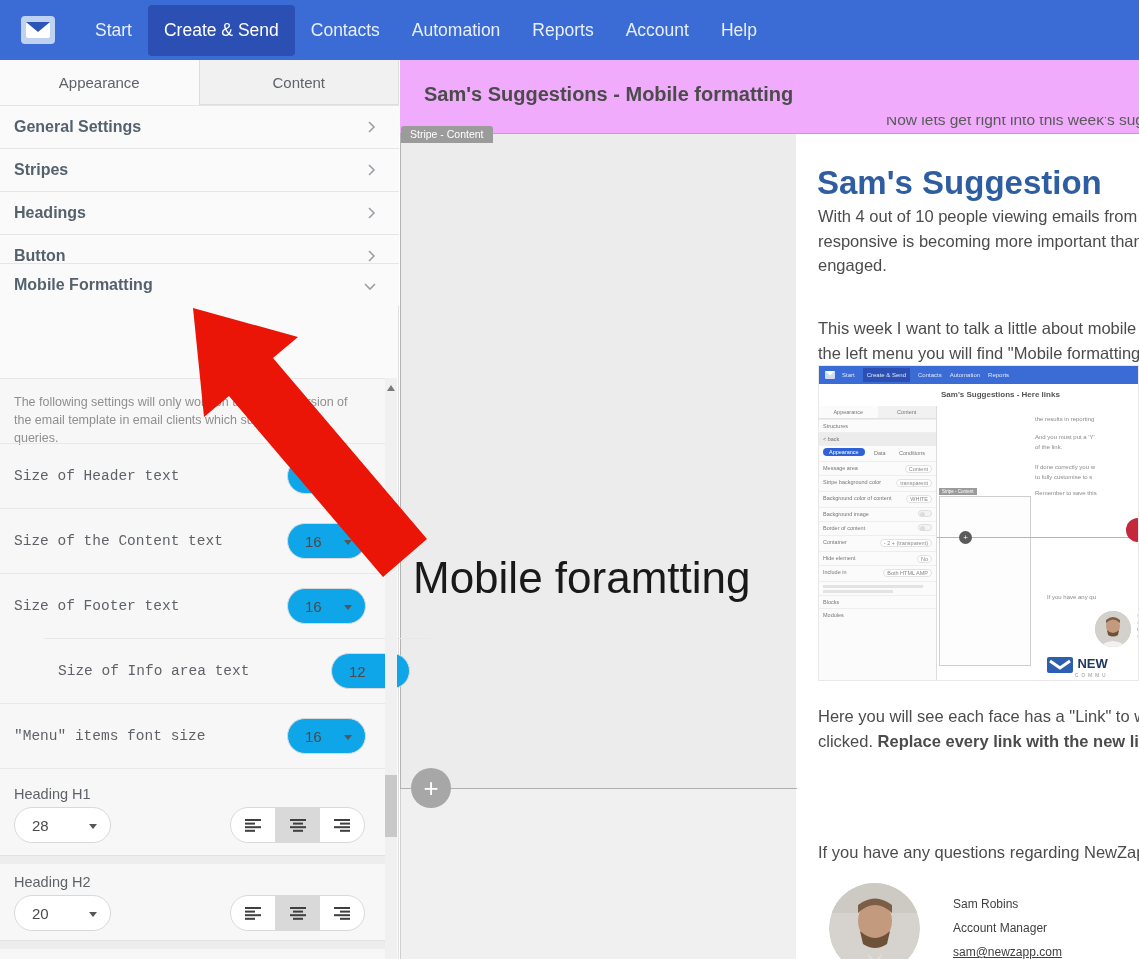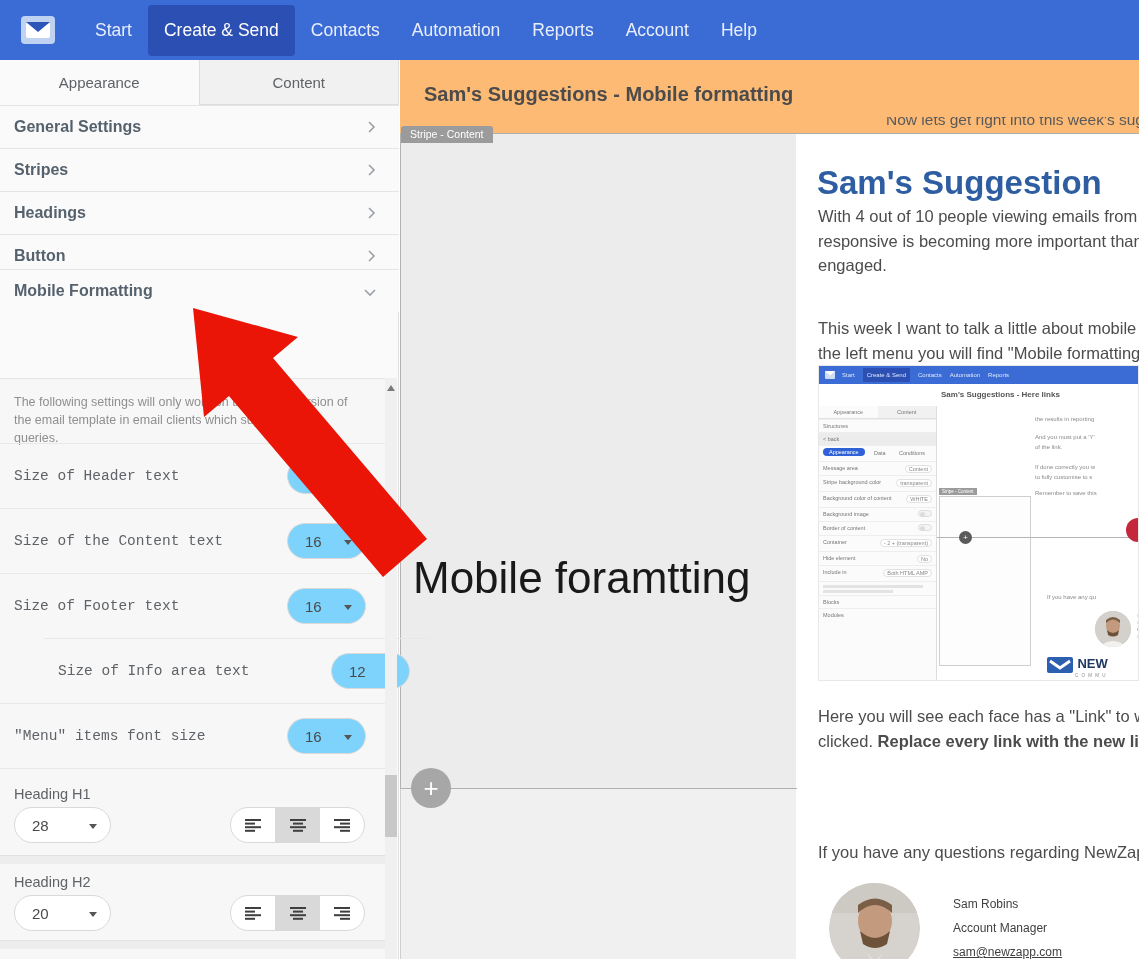--- a/index.html
+++ b/index.html
@@ -29,21 +29,21 @@
     background:#fafafa; cursor:pointer; }
   .acc-label { margin-left:14px; font-size:16px; font-weight:700; color:#55626e; }
   .acc-chev { position:absolute; right:22px; top:14px; }
   .panel { position:absolute; left:0; top:318px; width:387px; height:641px;
     background:#f7f7f7; border-top:1px solid #e5e5e5; }
   .note { position:absolute; left:14px; top:14px; width:350px; font-size:12.5px;
     line-height:18px; color:#8f8f8f; }
   .set-row { position:absolute; left:0; width:387px; height:65px;
     border-top:1px solid #e8e8e8; }
   .set-label { position:absolute; left:14px; top:24px; font-size:14.5px; color:#5f6368;font-family:Liberation Mono, monospace; }
-  .pill { position:absolute; width:79px; height:36px; background:#7dd3fc;
+  .pill { position:absolute; width:79px; height:36px; background:#0ea5e9;
     border:1px solid #d9d9d9; border-radius:18px; cursor:pointer; }
   .pill .val { position:absolute; left:17px; top:9px; font-size:15px; color:#4a4a4a; }
   .caret { position:absolute; right:13px; top:16px; width:0; height:0;
     border-left:4.5px solid transparent; border-right:4.5px solid transparent;
     border-top:5px solid #555; }
   .hblock-label { position:absolute; left:14px; font-size:14.5px; color:#5f6368; }
   .hpill { position:absolute; left:14px; width:97px; height:36px; background:#fff;
     border:1px solid #d9d9d9; border-radius:18px; cursor:pointer; }
   .alignGroup { position:absolute; left:230px; width:135px; height:36px;
     background:#fff; border:1px solid #d9d9d9; border-radius:18px; display:flex;
@@ -58,21 +58,21 @@
   .sb-track { position:absolute; right:1px; top:318px; width:12px; height:641px;
     background:#f0f0f0; }
   .sb-thumb { position:absolute; right:1px; top:715px; width:12px; height:62px;
     background:#c8c8c8; }
   .sb-arrow { position:absolute; right:3px; width:0; height:0;
     border-left:4px solid transparent; border-right:4px solid transparent; }
   .sb-up { top:325px; border-bottom:6px solid #7a7a7a; }
 
   
   .main-header { position:absolute; left:400px; top:60px; width:739px; height:73px;
-    background:#fdba74; z-index:5; }
+    background:#f0abfc; z-index:5; }
   .page-title { position:absolute; left:24px; top:23px; font-size:20px;
     font-weight:700; color:#4b4b4b; }
   .peek-clip { position:absolute; left:486px; top:57px; width:253px; height:16px;
     overflow:hidden; }
   .peek-text { margin-top:-6px; white-space:nowrap; font-size:15.5px; color:#5a5a5a; }
   .stripe-tag { position:absolute; left:401px; top:126px; background:#9b9b9b;
     color:#fff; font-size:10.5px; padding:2px 9px 3px 9px;
     border-radius:3px 3px 0 0; z-index:6; }
   .canvas-topline { position:absolute; left:400px; top:133px; width:739px; height:1px;
     background:#aeaeae; }
@@ -178,21 +178,21 @@
       </span>
     </div>
     <div class="acc-row" style="top:174px;">
       <span class="acc-label">Button</span>
       <span class="acc-chev">
         <svg width="11" height="14" viewBox="0 0 11 14">
             <polyline points="3,2 8,7 3,12" fill="none" stroke="#9aa0a6" stroke-width="1.6"></polyline>
           </svg>
       </span>
     </div>
-    <div class="acc-row" style="top:209px;">
+    <div class="acc-row" style="top:203px;">
       <span class="acc-label">Mobile Formatting</span>
       <span class="acc-chev" style="top:17px;">
         <svg width="14" height="11" viewBox="0 0 14 11">
             <polyline points="2,3 7,8 12,3" fill="none" stroke="#9aa0a6" stroke-width="1.6"></polyline>
           </svg>
       </span>
     </div>
 
     <div class="panel">
       <div class="note">The following settings will only work on the mobile version of the email template in email clients which support media queries.</div>

